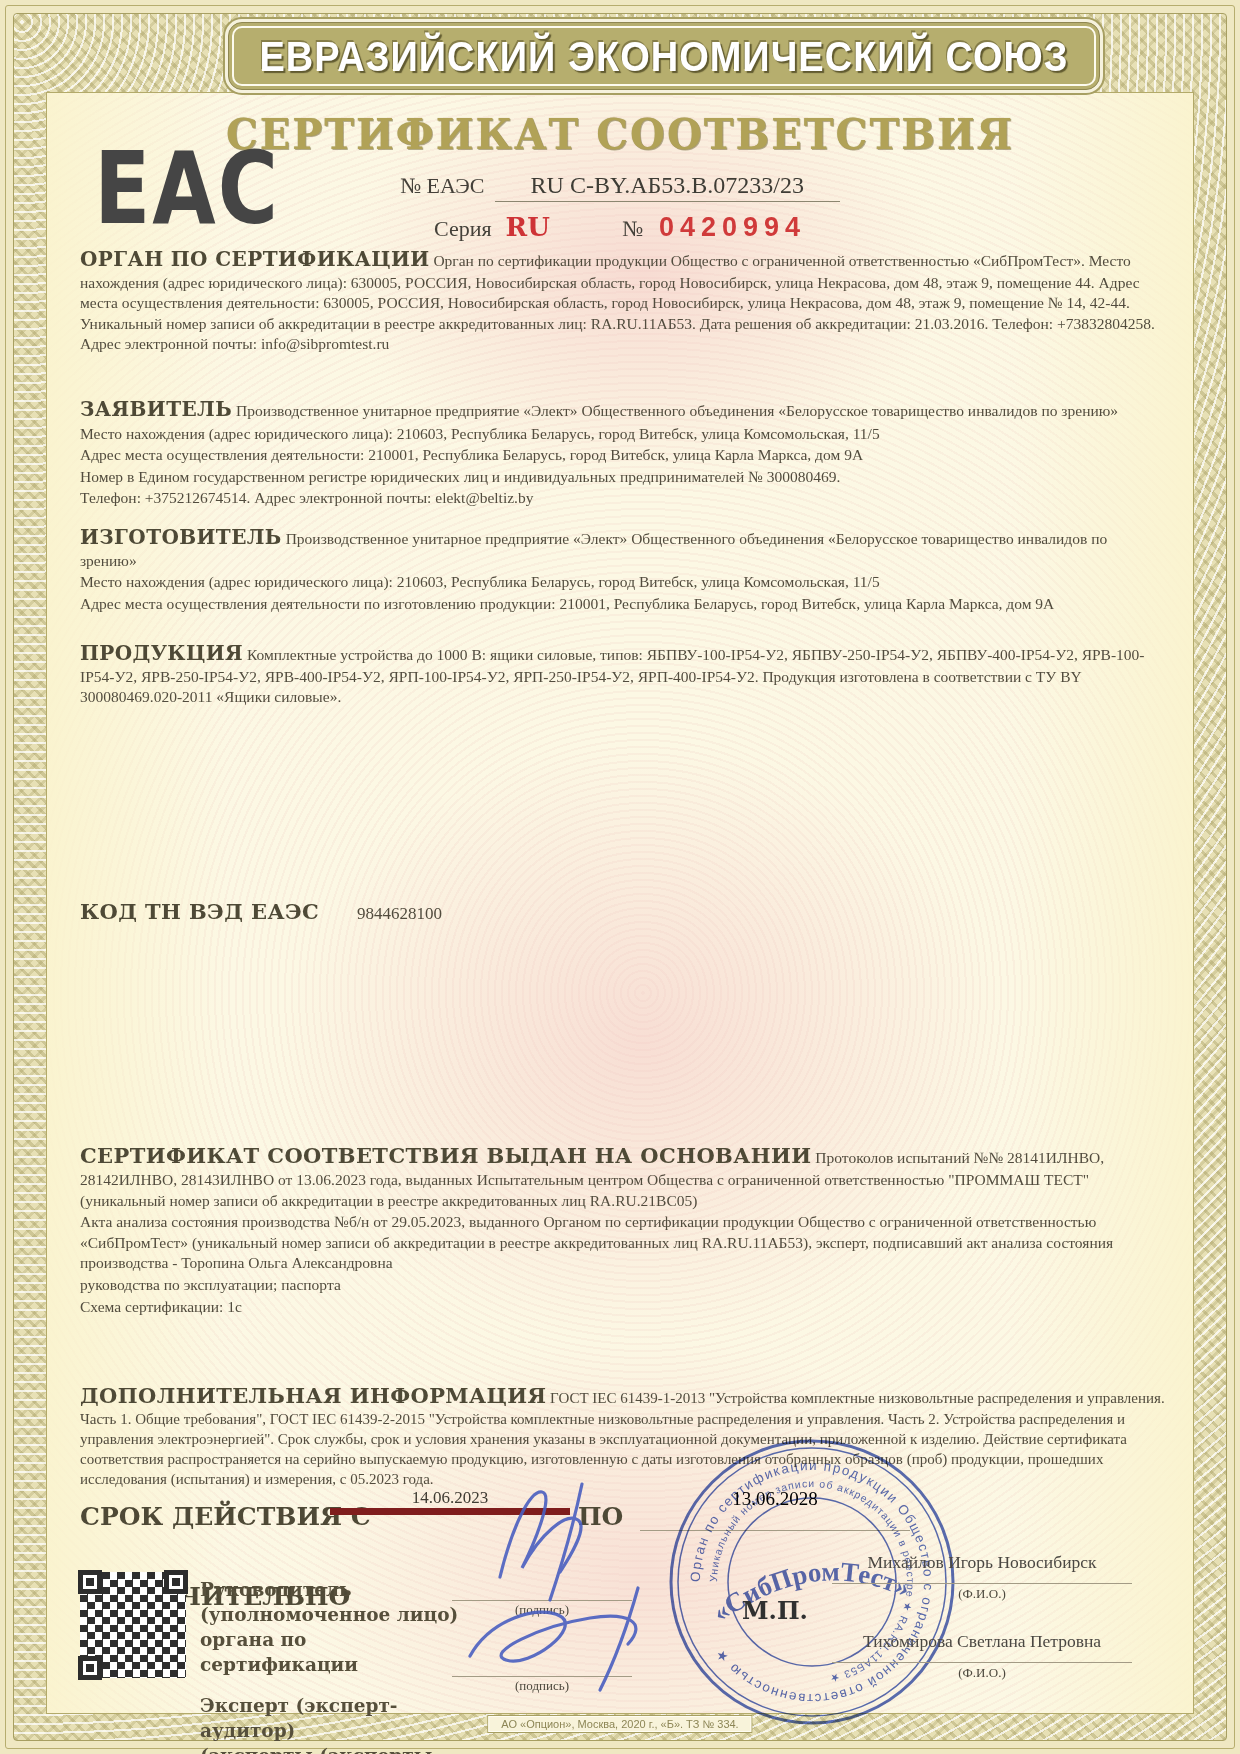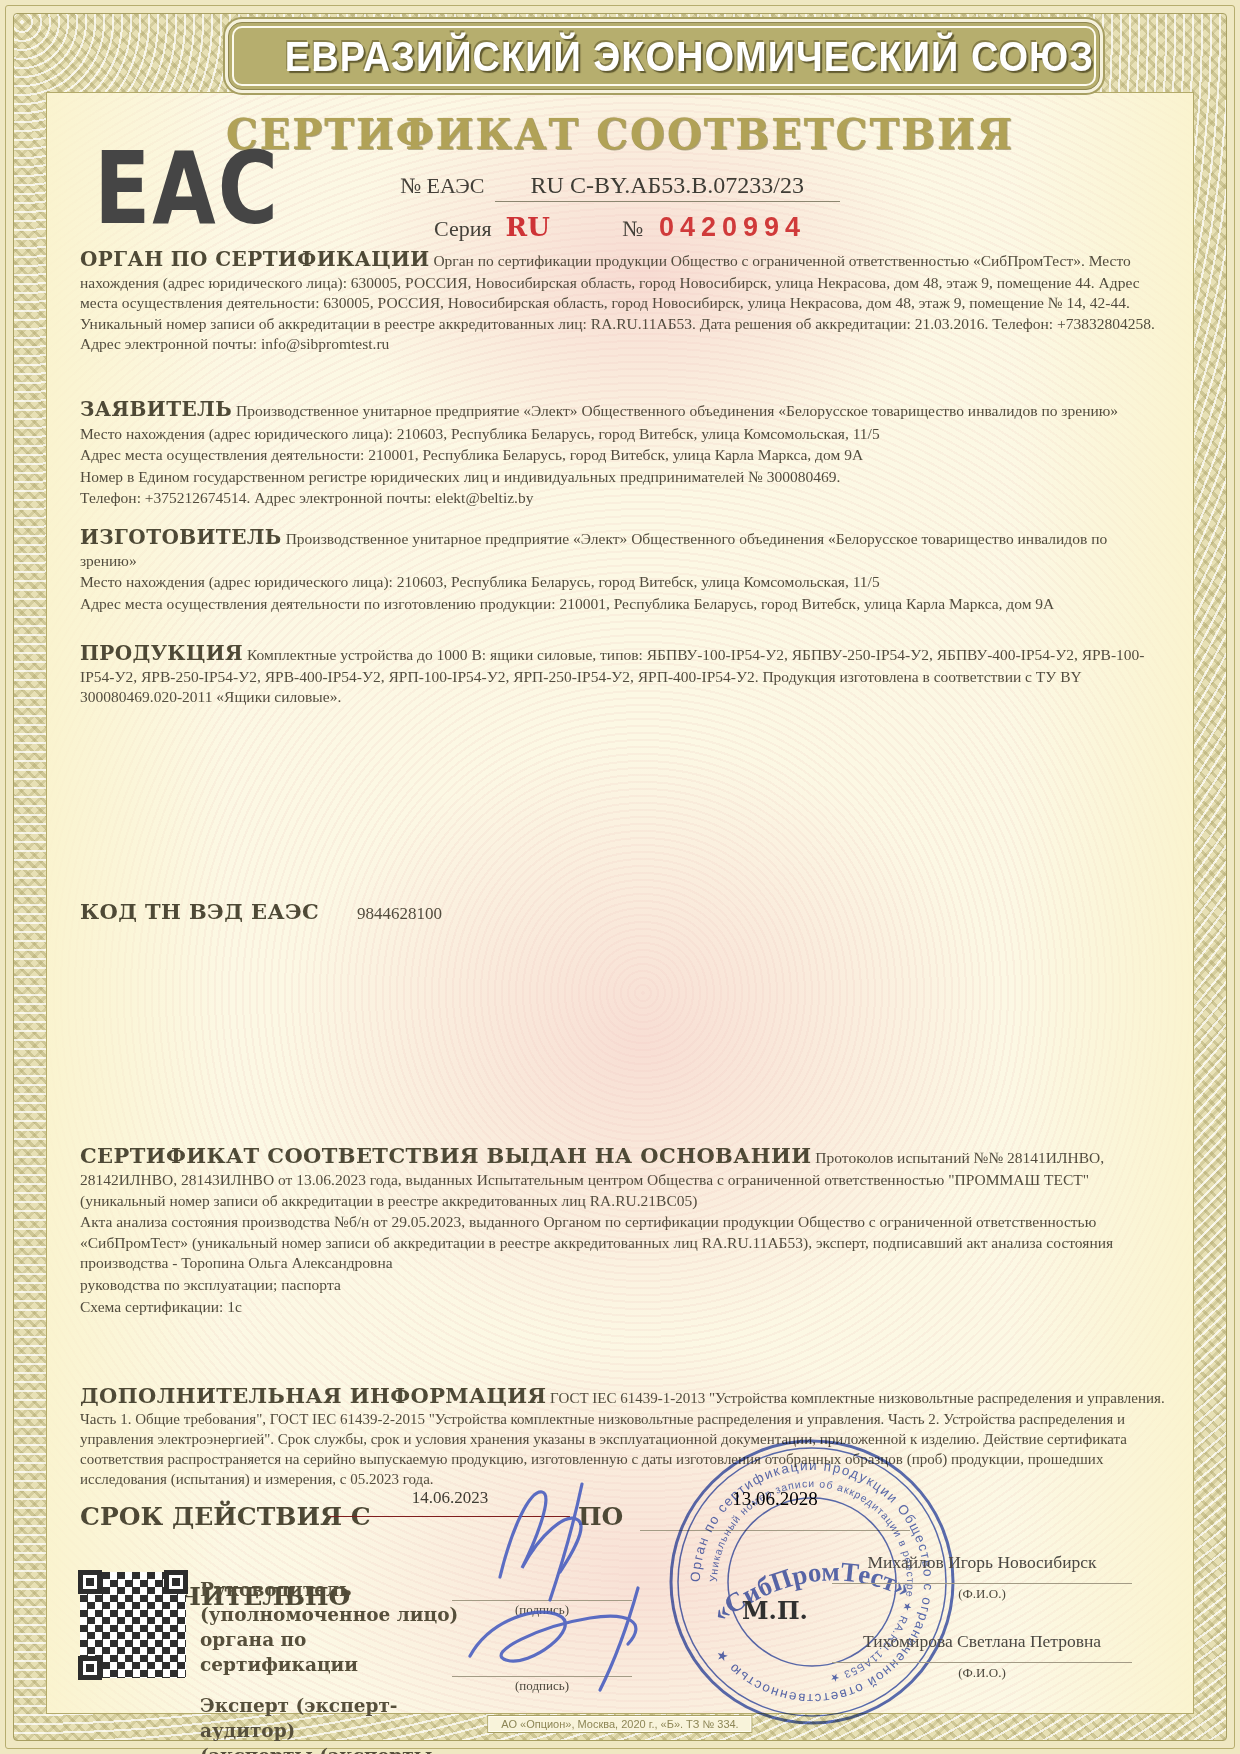--- a/index.html
+++ b/index.html
@@ -16,21 +16,21 @@
         background-color:#fcf8e4;
         background-image:
           linear-gradient(90deg, rgba(250,243,205,.9), rgba(250,243,205,0) 16%, rgba(250,243,205,0) 84%, rgba(250,243,205,.9)),
           radial-gradient(ellipse 430px 300px at 52% 180px, rgba(243,196,196,.55), rgba(243,196,196,0) 70%),
           radial-gradient(ellipse 520px 430px at 52% 950px, rgba(243,196,196,.5), rgba(243,196,196,0) 70%),
           radial-gradient(ellipse 480px 340px at 52% 1480px, rgba(243,196,196,.45), rgba(243,196,196,0) 70%),
           repeating-radial-gradient(circle at 52% 900px, rgba(226,160,160,.10) 0 2px, rgba(255,255,255,0) 2px 7px);}
   
   .banner{position:absolute;left:228px;top:22px;width:870px;height:66px;background:#b6ae6e;border:1px solid #8f8751;
           border-radius:14px;box-shadow:0 0 0 3px #f6f2dd, 0 0 0 5px #a79f62;z-index:5;}
-  .banner-inner{position:absolute;inset:3px;border:2px solid #fdfbee;border-radius:10px;display:flex;align-items:center;justify-content:flex-end;}
+  .banner-inner{position:absolute;inset:3px;border:2px solid #fdfbee;border-radius:10px;display:flex;align-items:center;justify-content:center;}
   .banner-text{font-family:"Liberation Sans",sans-serif;font-weight:bold;font-size:38px;letter-spacing:1px;color:#fff;
           transform:scaleY(1.12);text-shadow:2px 2px 1px rgba(92,85,44,.95), -1px -1px 0 rgba(92,85,44,.55);white-space:nowrap;}
   
   .eac{position:absolute;left:132px;top:138px;width:110px;height:100px;display:flex;align-items:center;justify-content:center;
        font-family:"DejaVu Sans",sans-serif;font-weight:bold;font-size:82px;color:#454545;letter-spacing:2px;
        transform:scaleY(1.22);z-index:4;}
   
   .doc-title{position:absolute;left:0;right:0;top:110px;text-align:center;font-family:"DejaVu Serif",serif;
        font-weight:bold;font-size:40px;letter-spacing:2px;color:#b1a257;z-index:4;
        text-shadow:1px 1px 0 rgba(97,86,35,.45), 0 0 1px rgba(97,86,35,.4);transform:scaleY(1.05);}
@@ -45,21 +45,21 @@
   
   .sec{position:absolute;left:80px;width:1086px;z-index:4;font-size:15.5px;line-height:1.33;}
   .h{font-family:"DejaVu Serif",serif;font-weight:bold;font-size:20px;letter-spacing:.4px;color:#4e4936;}
   .h-big{font-size:21px;}
   .line{margin-top:1px;}
   .sec p{margin:0;}
   
   .validity{position:absolute;left:80px;right:80px;top:1488px;z-index:4;}
   .v-label{position:absolute;left:0;top:14px;font-family:"DejaVu Serif",serif;font-weight:bold;font-size:25px;color:#4e4936;}
   .v-incl{position:absolute;left:0;top:52px;font-family:"DejaVu Serif",serif;font-weight:bold;font-size:25px;color:#4e4936;margin-top:42px;}
-  .v-from{position:absolute;left:250px;top:0;width:240px;text-align:center;border-bottom:1px solid #7f1d1d;font-size:17px;color:#3f3c33;padding-bottom:8px;}
+  .v-from{position:absolute;left:250px;top:0;width:240px;text-align:center;border-bottom:7px solid #7f1d1d;font-size:17px;color:#3f3c33;padding-bottom:0;}
   .v-po{position:absolute;left:498px;top:14px;font-family:"DejaVu Serif",serif;font-weight:bold;font-size:25px;color:#4e4936;}
   .v-to{position:absolute;left:560px;top:0;width:270px;text-align:center;border-bottom:1px solid #a39b85;font-size:19px;color:#000000;padding-bottom:20px;}
   
   .qr{position:absolute;left:80px;top:1572px;width:106px;height:106px;background-color:#fff;z-index:6;
       background-image:repeating-conic-gradient(#2e2e2e 0% 25%, rgba(255,255,255,0) 25% 50%);background-size:15px 15px;}
   .finder{position:absolute;width:24px;height:24px;border:5px solid #2c2c2c;background:#fff;box-sizing:border-box;}
   .finder::after{content:'';position:absolute;inset:3px;background:#2c2c2c;}
   .f-tl{left:-2px;top:-2px;} .f-tr{right:-2px;top:-2px;} .f-bl{left:-2px;bottom:-2px;}
   .sign-labels{position:absolute;left:200px;top:1578px;width:262px;z-index:6;}
   .sign-label{font-family:"DejaVu Serif",serif;font-weight:bold;font-size:18.5px;line-height:1.35;color:#564f3b;margin:0 0 16px 0;}

